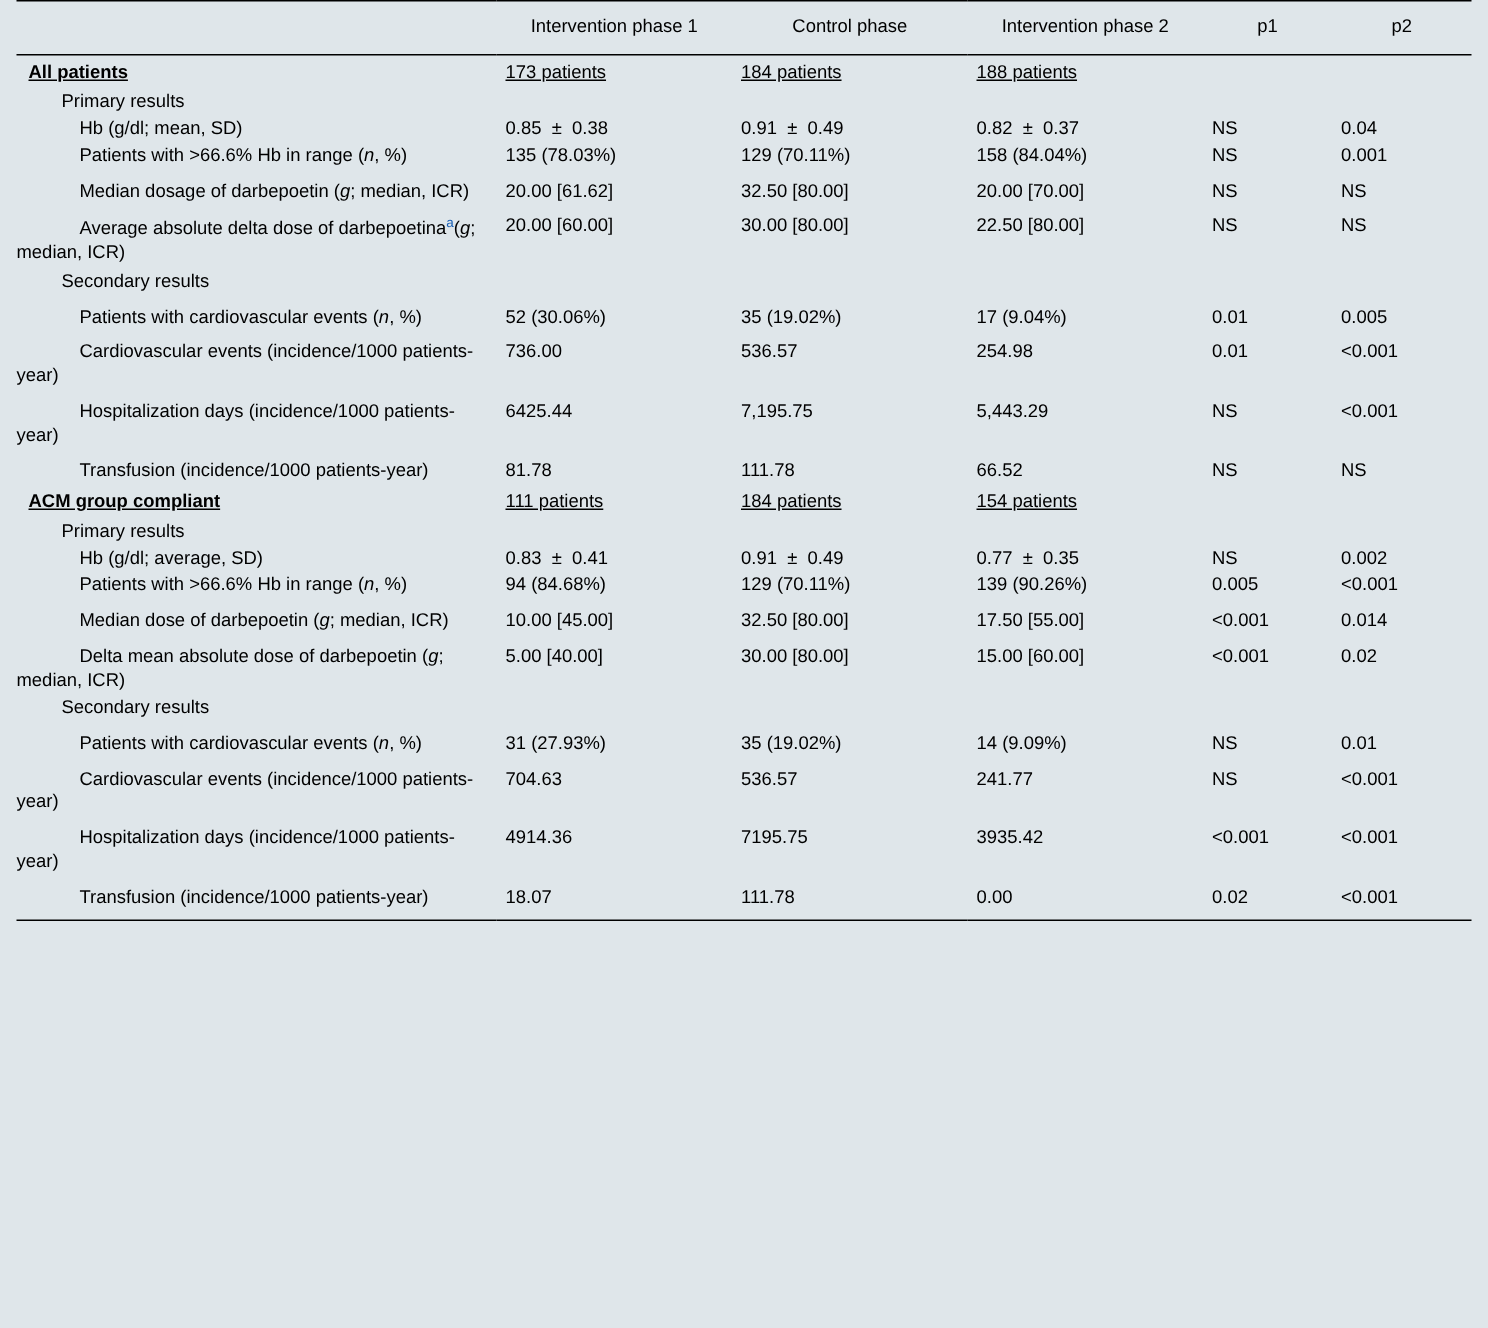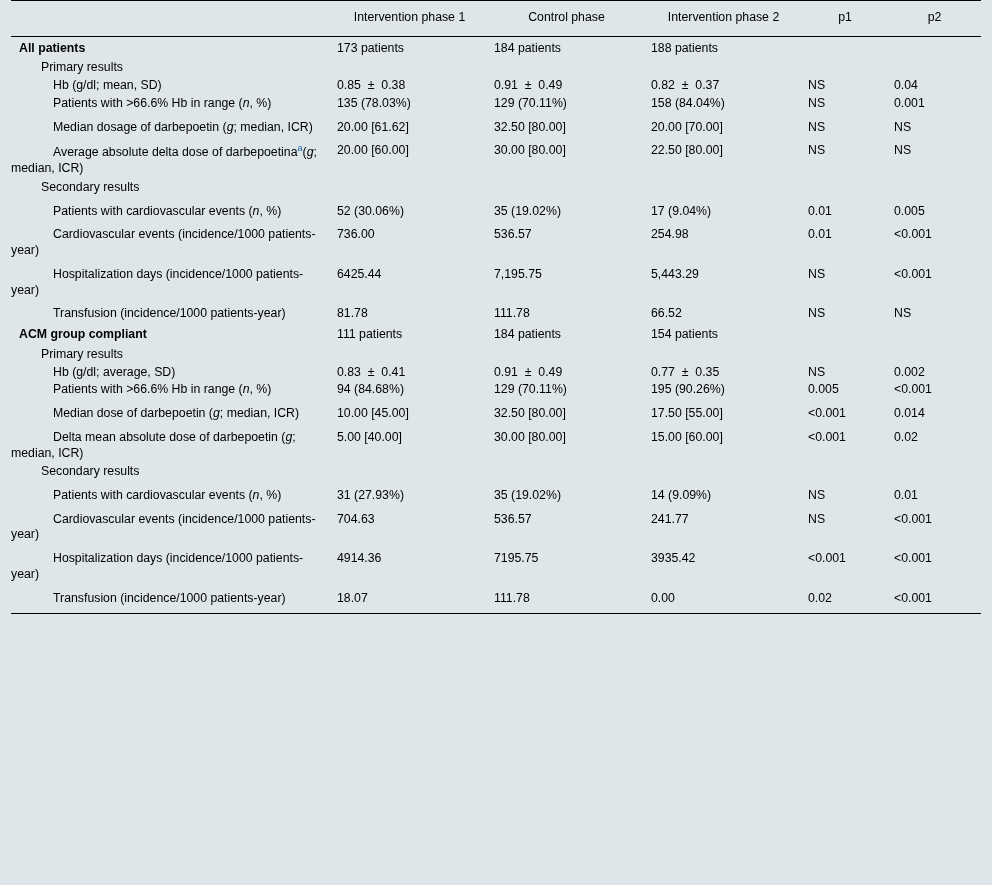--- a/index.html
+++ b/index.html
@@ -54,21 +54,21 @@
   }
   tbody td.label {
     padding-left: 8px;
     padding-right: 4px;
   }
   tbody tr.group td.label {
     font-weight: bold;
     padding-top: 4px;
     padding-bottom: 2px;
   }
-  tbody tr.group td { padding-top: 4px; padding-bottom: 2px; }
+  tbody tr.group td { padding-top: 4px; padding-bottom: 2px; text-decoration: underline; }
   tbody tr.subhead td.label {
     padding-left: 30px;
     padding-top: 2px;
     padding-bottom: 1px;
   }
   tbody tr.datarow td.label {
     padding-left: 0;
     margin-top: 28px;
   }
   .ind {
@@ -234,21 +234,21 @@
           <td class="valcell">0.77  ±  0.35</td>
           <td class="valcell">NS</td>
           <td class="valcell">0.002</td>
         </tr>
         <tr class="datarow">
           <td class="label">
             <span class="ind">Patients with &gt;66.6% Hb in range (<i>n</i>, %)</span>
           </td>
           <td class="valcell">94 (84.68%)</td>
           <td class="valcell">129 (70.11%)</td>
-          <td class="valcell">195 (90.26%)</td>
+          <td class="valcell">139 (90.26%)</td>
           <td class="valcell">0.005</td>
           <td class="valcell">&lt;0.001</td>
         </tr>
         <tr class="datarow pad">
           <td class="label">
             <span class="ind">Median dose of darbepoetin (<i>g</i>; median, ICR)</span>
           </td>
           <td class="valcell">10.00 [45.00]</td>
           <td class="valcell">32.50 [80.00]</td>
           <td class="valcell">17.50 [55.00]</td>

